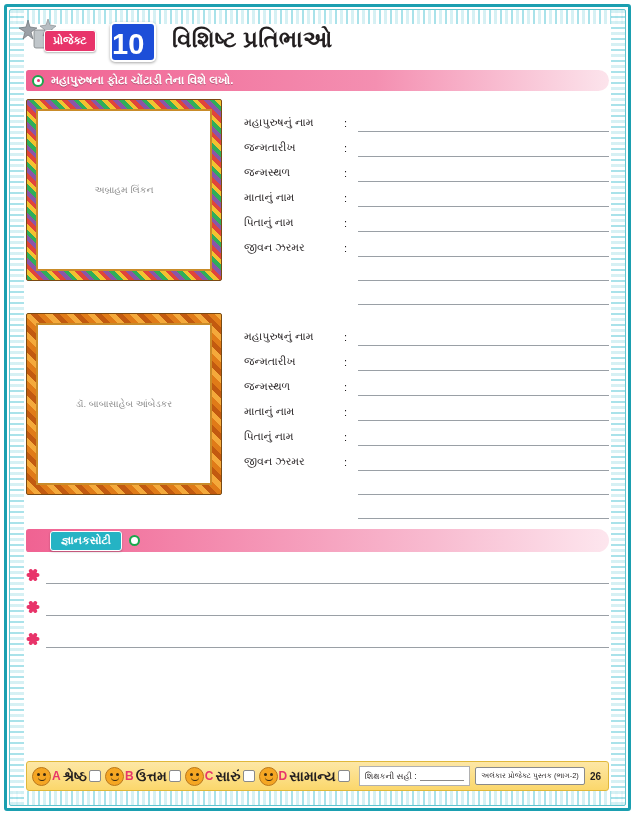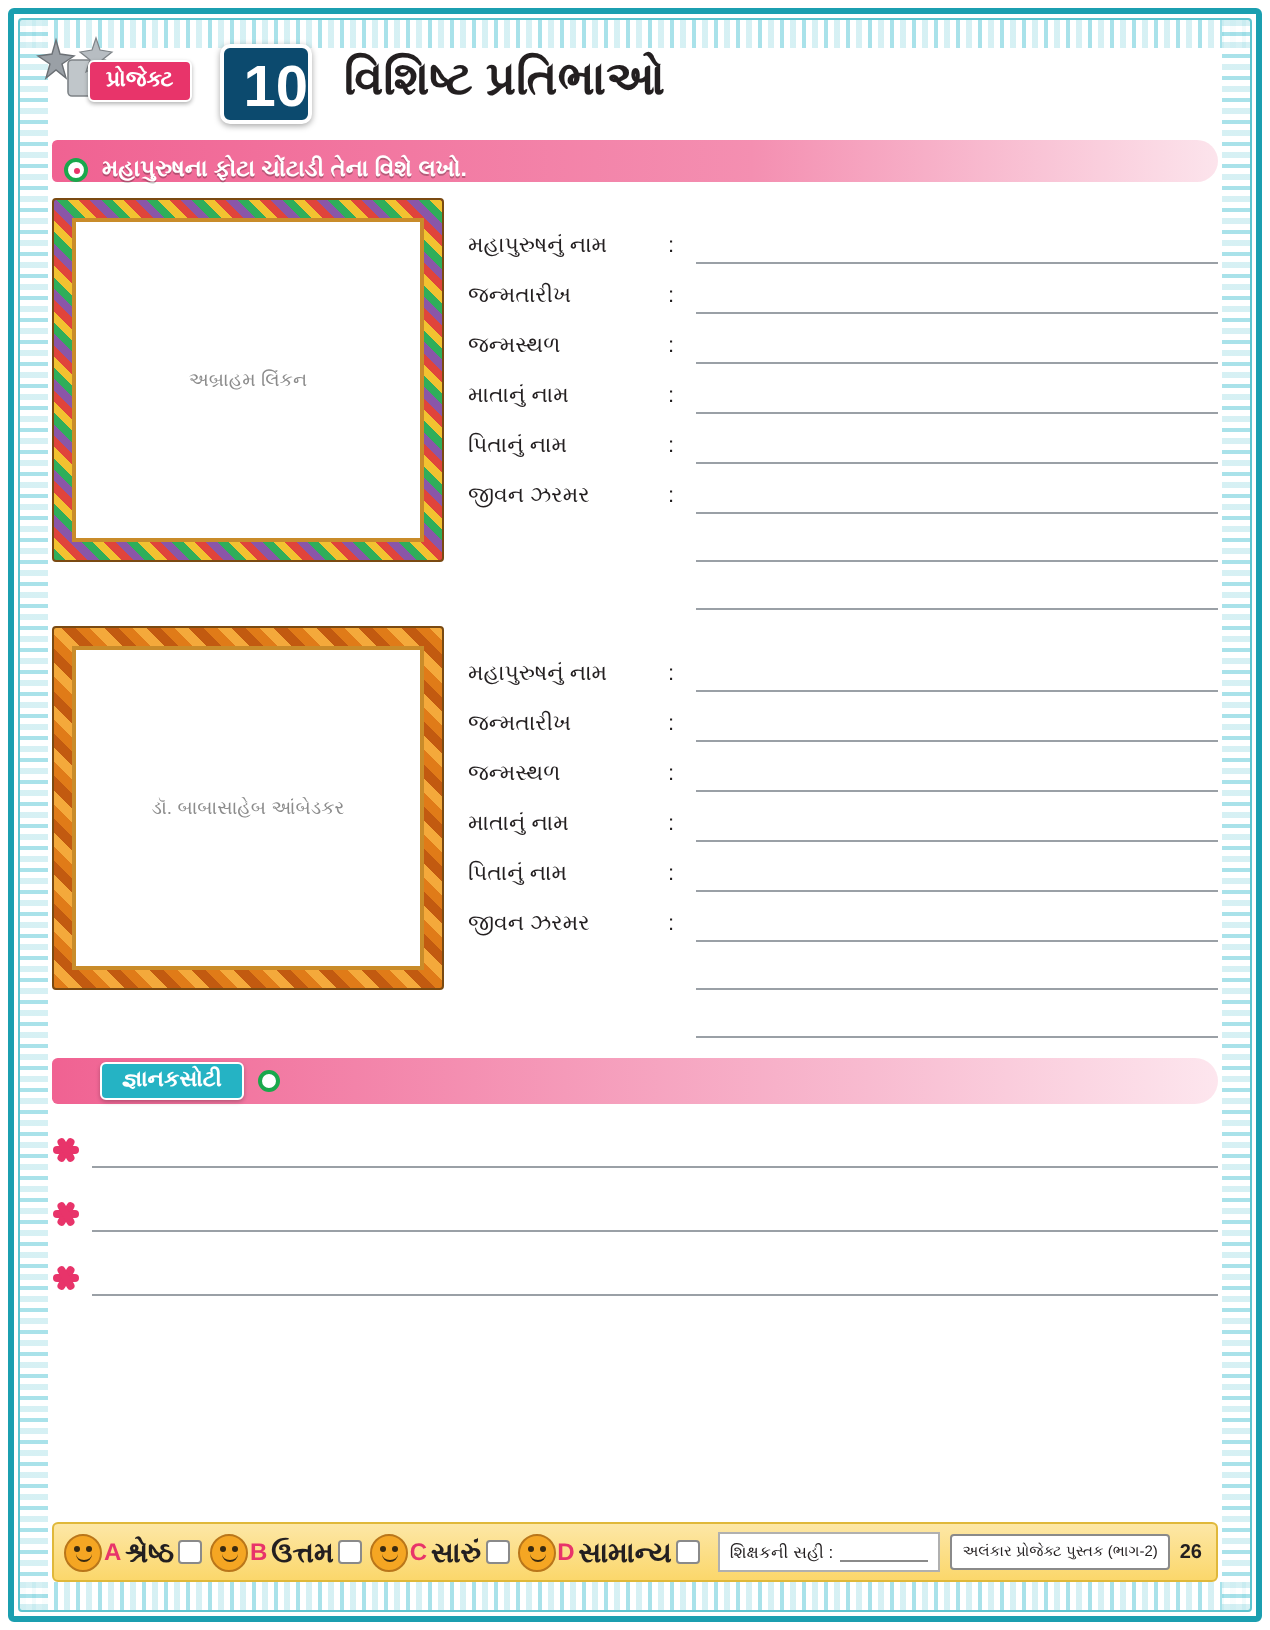--- a/index.html
+++ b/index.html
@@ -86,25 +86,25 @@
     font-weight: bold;
     padding: 3px 8px 4px 8px;
     border-radius: 3px;
     border: 1.5px solid #ffffff;
     box-shadow: 0 1px 2px rgba(0,0,0,.3);
   }
   .proj-num {
     position: absolute;
     left: 78px; top: 2px;
     width: 46px; height: 40px;
-    background: #0c4a6e;
+    background: #1d4ed8;
     color: #ffffff;
     font-size: 29px;
     font-weight: bold;
-    text-align: right;
+    text-align: left;
     line-height: 40px;
     border-radius: 5px;
     border: 2px solid #ffffff;
     box-shadow: 0 1px 3px rgba(0,0,0,.35);
   }
   .proj-title {
     position: absolute;
     left: 140px; top: 6px;
     font-size: 23px;
     color: #231f20;
@@ -113,21 +113,21 @@
   }
 
   
   .bar {
     position: relative;
     height: 21px;
     margin-top: 4px;
     background: linear-gradient(90deg, #f06292 0%, #f48fb1 60%, #fce4ec 100%);
     border-radius: 3px 12px 12px 3px;
     display: flex;
-    align-items: flex-end;
+    align-items: center;
   }
   .bar-bullet {
     width: 12px; height: 12px;
     border-radius: 50%;
     background: #ffffff;
     border: 2px solid #19a84c;
     margin-left: 6px;
     margin-right: 7px;
     flex: none;
     position: relative;
@@ -174,21 +174,21 @@
     align-items: center;
     justify-content: center;
   }
   .photo-caption {
     font-size: 9.5px;
     color: #8c8c8c;
   }
 
   .fields {
     flex: 1;
-    padding-left: 12px;
+    padding-left: 22px;
     padding-top: 8px;
   }
   .field-row {
     display: flex;
     align-items: flex-end;
     height: 25px;
   }
   .field-label {
     width: 100px;
     font-size: 11px;

